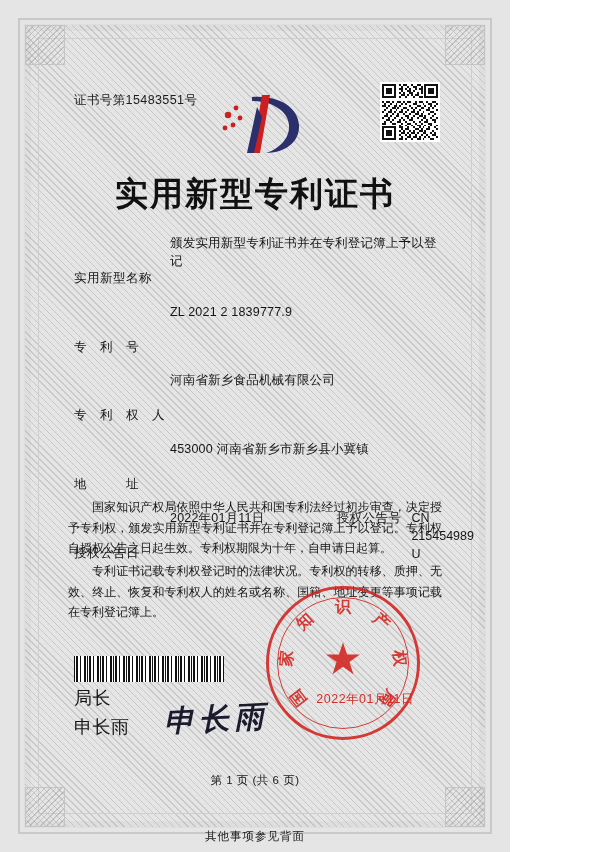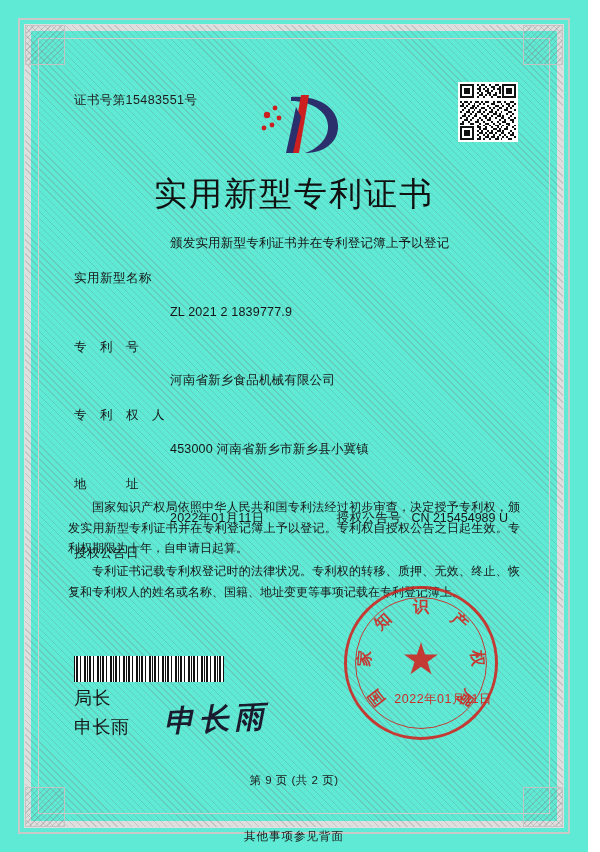--- a/index.html
+++ b/index.html
@@ -10,23 +10,23 @@
     width: 600px;
     height: 852px;
     background: #ffffff;
     font-family: "Liberation Sans", sans-serif;
     color: #1a1a1a;
     overflow: hidden;
   }
 
   .page {
     position: relative;
-    width: 588px;
+    width: 510px;
     height: 852px;
-    background: #5eead4;
+    background: #e5e5e5;
   }
 
   
   .border-outer {
     position: absolute;
     left: 18px;
     top: 18px;
     right: 18px;
     bottom: 18px;
     border: 2px solid #c9c9c7;
@@ -119,21 +119,21 @@
     align-items: center;
   }
 
   .doc-title {
     position: absolute;
     left: 0;
     right: 0;
     top: 120px;
     text-align: center;
     font-family: "DejaVu Serif", serif;
-    font-weight: normal;
+    font-weight: bold;
     font-size: 33px;
     letter-spacing: 2px;
     color: #111111;
   }
 
   
   .fields {
     position: absolute;
     left: 22px;
     right: 14px;
@@ -587,17 +587,17 @@
           <span style="transform: translate(-55.8144px, -4.55609px) rotate(-85.3333deg) translate(-50%, -50%);">家</span>
           <span style="transform: translate(-37.953px, -41.1773px) rotate(-42.6667deg) translate(-50%, -50%);">知</span>
           <span style="transform: translate(0px, -56px) rotate(0deg) translate(-50%, -50%);">识</span>
           <span style="transform: translate(37.953px, -41.1773px) rotate(42.6667deg) translate(-50%, -50%);">产</span>
           <span style="transform: translate(55.8144px, -4.55609px) rotate(85.3333deg) translate(-50%, -50%);">权</span>
           <span style="transform: translate(44.1286px, 34.477px) rotate(128deg) translate(-50%, -50%);">局</span>
         </div>
     </div>
     <div class="seal-date">2022年01月11日</div>
 
-    <div class="page-no">第 9 页 (共 2 页)</div>
+    <div class="page-no">第 1 页 (共 6 页)</div>
   </div>
 
   <div class="footnote">其他事项参见背面</div>
 </div>
 
 </body></html>

